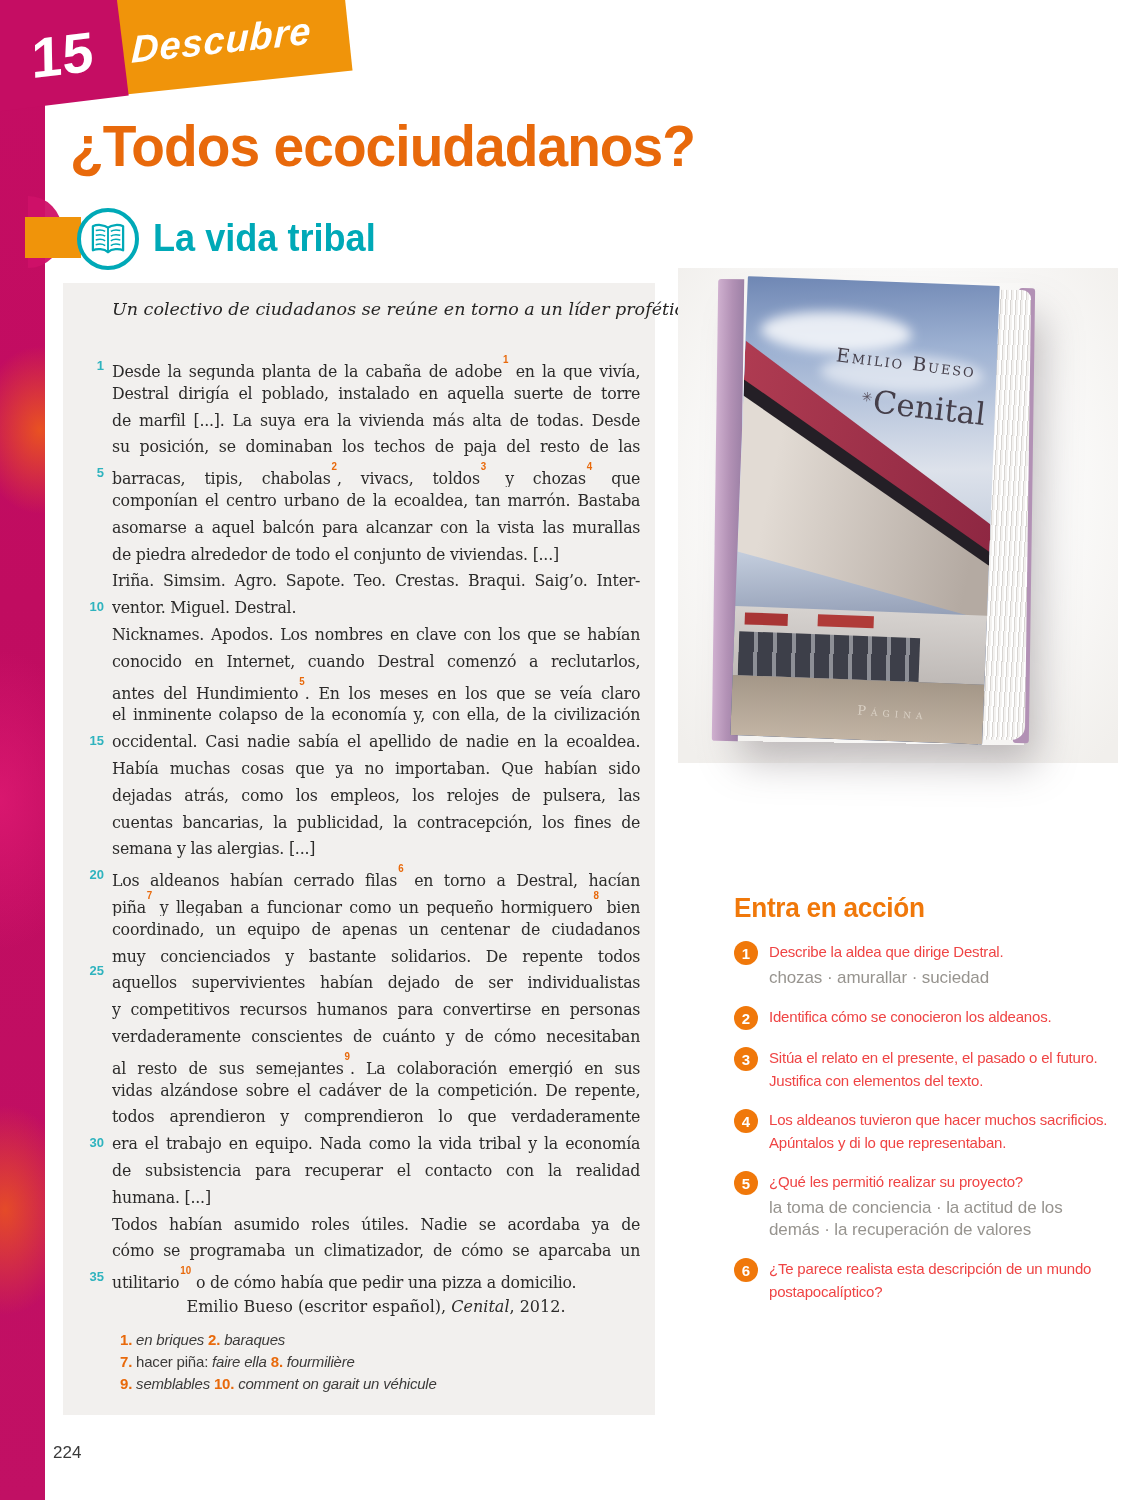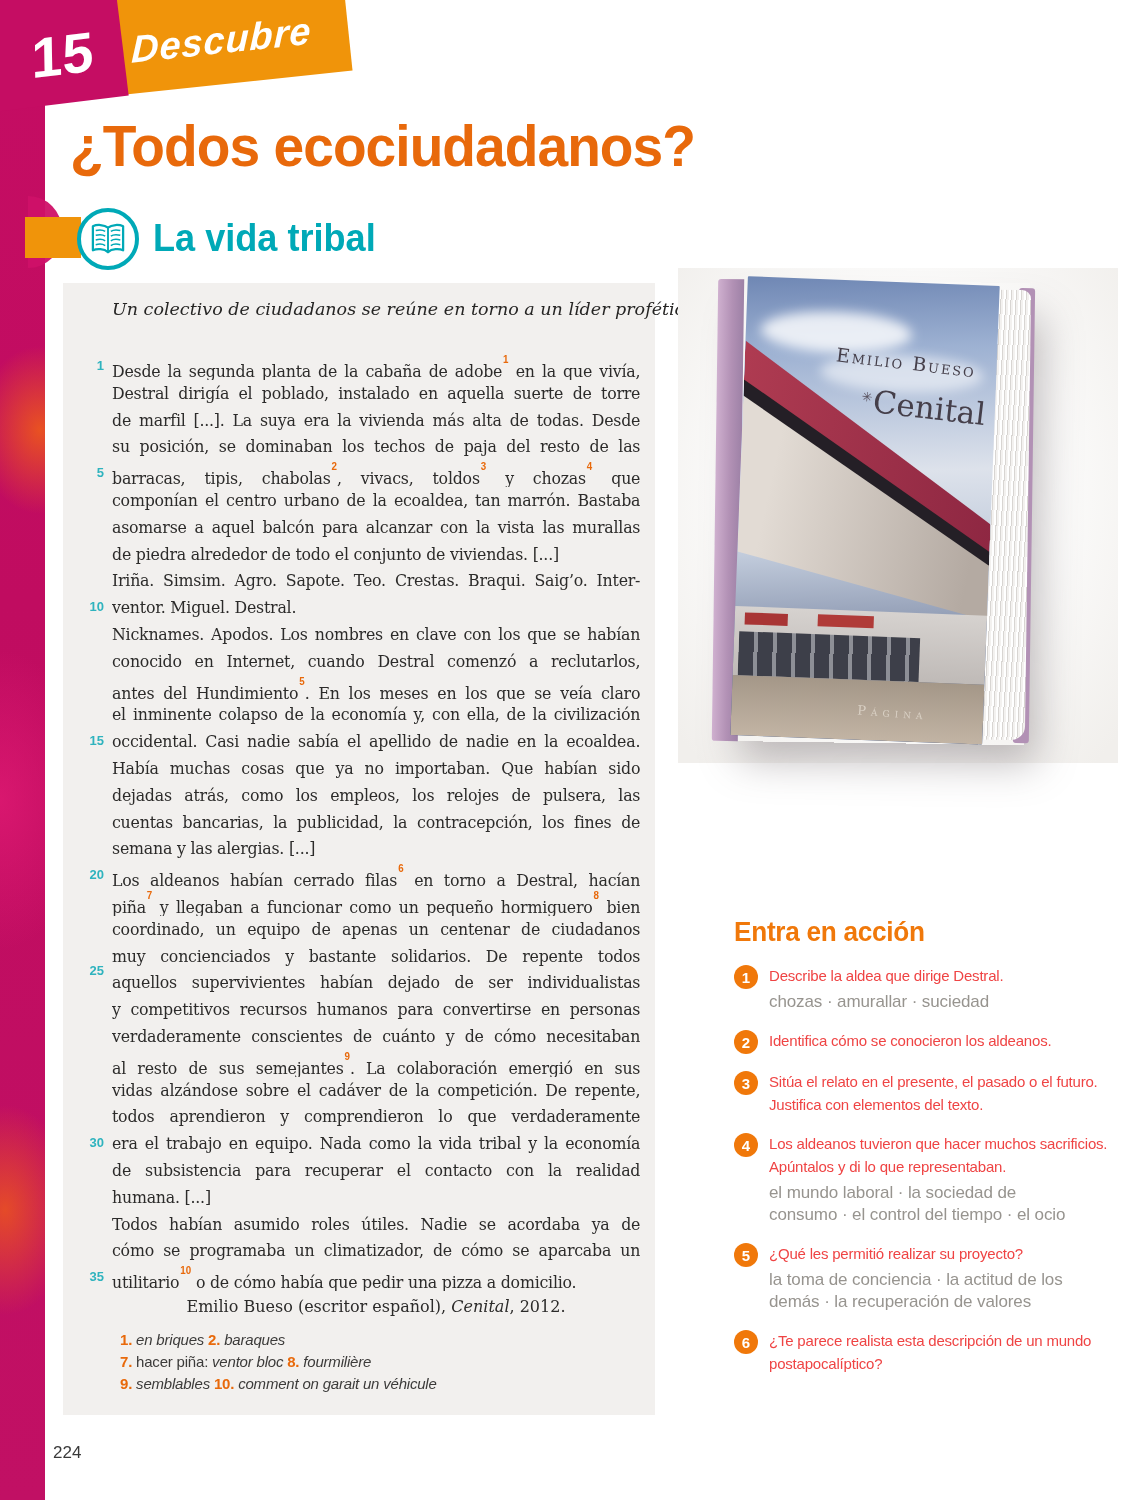--- a/index.html
+++ b/index.html
@@ -97,21 +97,21 @@
   .cover-ground{background:linear-gradient(180deg,#a49788 0%,#c2b4a4 100%);}
   .cover-author{position:absolute;left:36%;top:15%;font-family:"DejaVu Serif",serif;font-variant:small-caps;
     font-size:19px;letter-spacing:2px;color:var(--cover-text);transform:rotate(4.5deg);white-space:nowrap;}
   .cover-title{position:absolute;left:47%;top:23%;font-family:"DejaVu Serif",serif;
     font-size:31px;color:var(--cover-text);transform:rotate(4.5deg);white-space:nowrap;}
   .cover-title .mark{font-size:13px;vertical-align:10px;margin-right:1px;color:#5a5360;}
   .cover-pub{position:absolute;left:50%;bottom:4.5%;font-family:"DejaVu Serif",serif;font-variant:small-caps;
     font-size:13px;letter-spacing:5px;color:#d9d0c4;transform:rotate(2deg);}
 
   
-  .activities{position:absolute;left:734px;top:893px;width:392px;margin-top:24px;}
+  .activities{position:absolute;left:734px;top:893px;width:392px;}
   .activities h3{font-size:27px;font-weight:bold;color:var(--accent-orange);letter-spacing:-0.3px;
     transform:scaleX(.97);transform-origin:left top;margin-bottom:16px;}
   .q-item{display:flex;gap:11px;margin-bottom:16px;}
   .q-num{flex:0 0 24px;width:24px;height:24px;border-radius:50%;background:var(--accent-orange);
     color:#fff;font-size:15px;font-weight:bold;display:flex;align-items:center;justify-content:center;margin-top:1px;}
   .q-body{width:345px;}
   .q-text{font-size:15px;line-height:23px;font-weight:normal;color:#ef4444;letter-spacing:-0.2px;}
   .q-hints{width:312px;font-size:17px;line-height:22px;color:var(--hint-gray);margin-top:4px;letter-spacing:-0.1px;}
 
   .page-number{position:absolute;left:53px;top:1443px;font-size:17px;color:#3a3a3a;}
@@ -257,21 +257,21 @@
       <div class="tl">
         <div class="tx">cómo se programaba un climatizador, de cómo se aparcaba un</div>
       </div>
       <div class="tl">
         <div class="tx end">utilitario<sup class="fnref">10</sup> o de cómo había que pedir una pizza a domicilio.</div>
       </div>
     </div>
   <p class="attribution"><span>Emilio Bueso (escritor español), </span><i>Cenital</i><span>, 2012.</span></p>
   <div class="footnotes">
       <div class="fn-line"><span class="fn-n">1. </span><span class="fn-i">en briques  </span><span class="fn-n">2. </span><span class="fn-i">baraques</span></div>
-      <div class="fn-line"><span class="fn-n">7. </span><span class="fn-r">hacer piña: </span><span class="fn-i">ventor bloc  </span><span class="fn-n">8. </span><span class="fn-i">fourmilière</span></div>
+      <div class="fn-line"><span class="fn-n">7. </span><span class="fn-r">hacer piña: </span><span class="fn-i">faire ella  </span><span class="fn-n">8. </span><span class="fn-i">fourmilière</span></div>
       <div class="fn-line"><span class="fn-n">9. </span><span class="fn-i">semblables  </span><span class="fn-n">10. </span><span class="fn-i">comment on garait un véhicule</span></div>
     </div>
 </div>
 
 <div class="book-backdrop"></div>
 <div class="book">
   <div class="book-back"></div>
   <div class="book-pages"></div>
   <div class="book-spine"></div>
   <div class="book-cover">
@@ -311,21 +311,20 @@
       <div class="q-item">
         <div class="q-num">3</div>
         <div class="q-body">
           <div class="q-text">Sitúa el relato en el presente, el pasado o el futuro. Justifica con elementos del texto.</div>
         </div>
       </div>
       <div class="q-item">
         <div class="q-num">4</div>
         <div class="q-body">
           <div class="q-text">Los aldeanos tuvieron que hacer muchos sacrificios. Apúntalos y di lo que representaban.</div>
-          <div class="q-hints">el mundo laboral · la sociedad de consumo · el control del tiempo · el ocio</div>
         </div>
       </div>
       <div class="q-item">
         <div class="q-num">5</div>
         <div class="q-body">
           <div class="q-text">¿Qué les permitió realizar su proyecto?</div>
           <div class="q-hints">la toma de conciencia · la actitud de los demás · la recuperación de valores</div>
         </div>
       </div>
       <div class="q-item">

